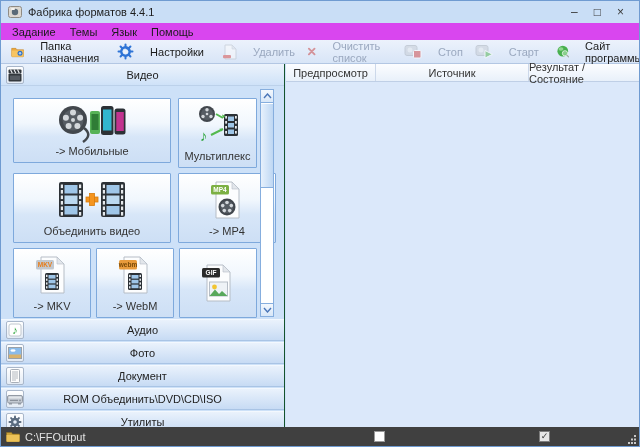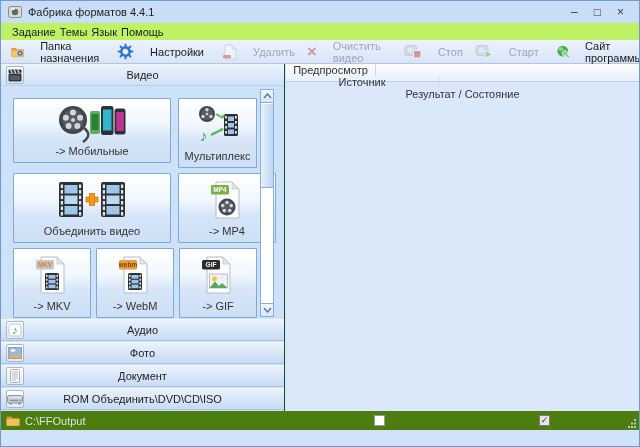--- a/index.html
+++ b/index.html
@@ -13,22 +13,22 @@
 
   
   .titlebar { height:22px; display:flex; align-items:center; gap:6px;
               padding:0 7px; background:#c9def6; }
   .title-text { color:#1d1d1d; }
   .win-controls { margin-left:auto; display:flex; gap:16px; padding-right:8px;
                   color:#3a3a3a; font-size:12px; line-height:12px; }
   .win-controls span { cursor:default; }
 
   
-  .menubar { height:17px; display:flex; align-items:center; gap:4px;
-             padding-left:11px; background:#bef264; }
+  .menubar { height:17px; display:flex; align-items:center; gap:14px;
+             padding-left:11px; background:#d946ef; }
   .menu-item { cursor:default; }
 
   
   .toolbar { height:24px; display:flex; align-items:center; padding:0 4px;
              background:linear-gradient(#ecf2fc,#d8e5f7);
              border-bottom:1px solid #b3c7e3; }
   .tbtn { display:flex; align-items:center; gap:16px; padding:0 6px; height:22px; }
   .tbtn.disabled { color:#9aa8bf; }
   .tbtn.disabled svg { opacity:.55; }
   .tsep { width:1px; height:17px; background:#b6c8e2; margin:0 3px; }
@@ -69,31 +69,31 @@
   
   .accordion { position:absolute; top:255px; left:0; right:0; bottom:0; overflow:hidden; }
   .acc-row { position:relative; height:22px; margin-bottom:1px; display:flex; align-items:center;
              background:linear-gradient(#eaf2fc,#c7dbf4);
              border-top:1px solid #f3f8fe; border-bottom:1px solid #a9c4e5; }
   .acc-row .icon-box { top:1px; }
 
   
   .right { position:absolute; left:285px; top:0; right:0; bottom:0; background:#dbe8fa; }
   .thead { height:18px; display:flex; color:#333;
-           background:linear-gradient(#fcfdff,#e8f0fa); border-bottom:1px solid #bfcfe6;flex-direction:column; }
+           background:linear-gradient(#fcfdff,#e8f0fa); border-bottom:1px solid #bfcfe6; }
   .th { display:flex; align-items:center; justify-content:center;
         border-right:1px solid #ccd8ea; }
   .th-preview { width:90px; }
   .th-source  { width:153px; }
   .th-result  { flex:1; border-right:none; }
   .tbody { position:absolute; top:18px; left:0; right:0; bottom:0; }
 
   
-  .statusbar { position:absolute; left:0; right:0; bottom:16px; height:19px;
-               background:#4d7c0f; display:flex; align-items:center; gap:5px;
+  .statusbar { position:absolute; left:0; right:0; bottom:0; height:19px;
+               background:#404040; display:flex; align-items:center; gap:5px;
                padding-left:5px; color:#e3e3e3; }
   .cb { position:absolute; top:4px; width:11px; height:11px; }
   .cb1 { left:373px; background:#ffffff; border:1px solid #9a9a9a; }
   .cb2 { left:538px; background:#e6e6e6; border:1px solid #7d7d7d; color:#3a3a3a;
          font-size:9px; line-height:9px; text-align:center; }
   .grip { position:absolute; right:2px; bottom:2px; }
 </style>
 </head>
 <body>
 
@@ -150,21 +150,21 @@
         <path d="M3 1 h7 l4 4 v10 H3 Z" fill="#fbfbfc" stroke="#b9c0ca"></path>
         <path d="M10 1 l4 4 h-4 Z" fill="#dde2e8" stroke="#b9c0ca" stroke-width="0.6"></path>
         <rect x="1" y="11" width="8" height="3.2" rx="1" fill="#d9534f"></rect>
       </svg>
       <span>Удалить</span>
     </div>
     <div class="tbtn disabled">
       <svg width="15" height="15" viewBox="0 0 15 15">
         <path d="M3 3 L12 12 M12 3 L3 12" stroke="#c94a4a" stroke-width="3" stroke-linecap="round"></path>
       </svg>
-      <span>Очистить видео</span>
+      <span>Очистить список</span>
     </div>
     <div class="tsep"></div>
     <div class="tbtn disabled">
       <svg width="18" height="15" viewBox="0 0 18 15">
         <rect x="1" y="1.5" width="12" height="10" rx="2" fill="#c7cdd6" stroke="#aab2bd"></rect>
         <circle cx="6" cy="6" r="2.5" fill="#e4e8ed"></circle>
         <rect x="9.5" y="6.5" width="7.5" height="7.5" rx="1" fill="#d05050" stroke="#ffffff"></rect>
       </svg>
       <span>Стоп</span>
     </div>
@@ -389,21 +389,20 @@
             <svg width="36" height="42" viewBox="0 0 36 42">
               <path d="M7 3 h16 l7 7 v29 H7 Z" fill="#fcfdfe" stroke="#b6bdc6"></path>
               <path d="M23 3 l7 7 h-7 Z" fill="#e2e6eb" stroke="#b6bdc6" stroke-width="0.6"></path>
               <rect x="9.5" y="20" width="18" height="14" fill="#eef2f6" stroke="#b6bdc6"></rect>
               <circle cx="14.5" cy="25" r="2.4" fill="#f2c531"></circle>
               <path d="M9.5 34 l5.5 -6.5 4 4.5 3 -3 5.5 5 Z" fill="#58a85b"></path>
               <rect x="2" y="6" width="18" height="9.5" rx="1.5" fill="#2b2b2b"></rect>
               <text x="11" y="13.2" text-anchor="middle" font-size="6.5" font-weight="bold" fill="#ffffff">GIF</text>
             </svg>
           </div>
-          <div class="vlabel">-&gt; GIF</div>
         </div>
       </div>
 
       <div class="scrollbar">
         <div class="sb-btn sb-up">
           <svg width="9" height="6" viewBox="0 0 9 6">
               <path d="M1 5 L4.5 1 L8 5" fill="none" stroke="#4a76b8" stroke-width="1.4"></path>
             </svg>
         </div>
         <div class="sb-thumb"></div>

